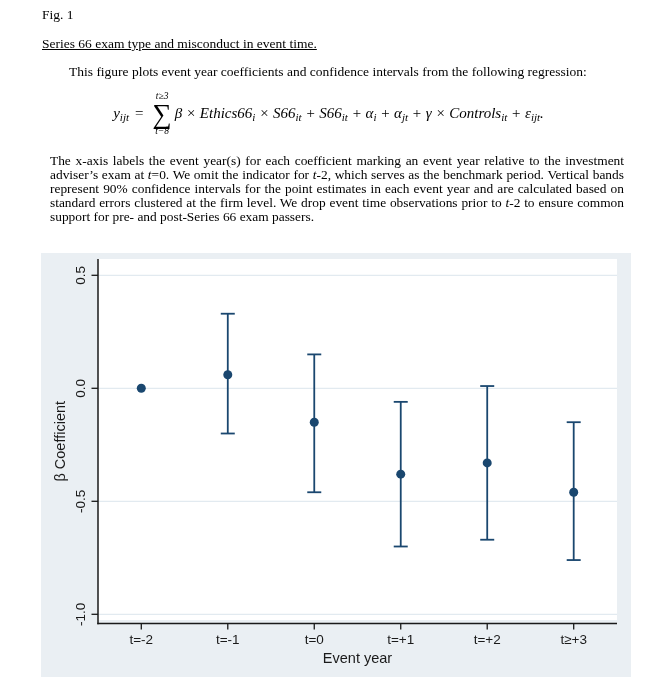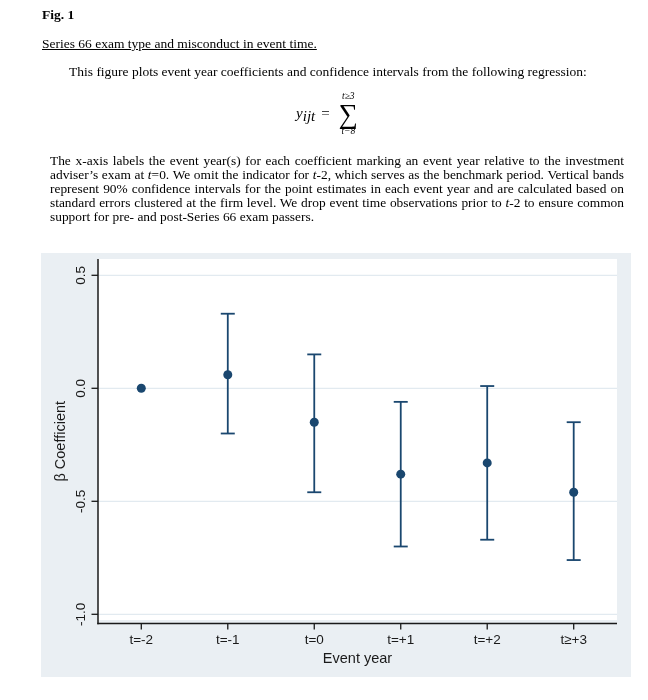--- a/index.html
+++ b/index.html
@@ -2,29 +2,29 @@
 <html><head>
 <meta charset="utf-8">
 <style>
   html,body{margin:0;padding:0;}
   body{
     width:648px;height:700px;background:#ffffff;position:relative;
     font-family:"Liberation Serif", serif;color:#000;
     overflow:hidden;
   }
   .abs{position:absolute;}
-  #fig-label{left:42px;top:7px;font-weight:bold;font-size:13.5px;}
+  #fig-label{left:42px;top:7px;font-weight:normal;font-size:13.5px;}
   #caption-title{left:42px;top:36px;font-size:13.5px;text-decoration:underline;}
   #caption-intro{left:42px;top:64px;font-size:13.5px;margin-left:27px;}
   #equation-wrap{
     left:42px;top:84px;width:573px;height:60px;
     display:flex;justify-content:center;align-items:center;
   }
   .equation{font-size:15px;font-style:italic;white-space:nowrap;display:flex;align-items:center;}
-  .equation sub{font-size:15px;font-style:italic;vertical-align:-3px;line-height:0;}
+  .equation sub{font-size:11px;font-style:italic;vertical-align:-3px;line-height:0;}
   .eq-equals{font-style:normal;margin:0 6px;}
   .sigma-block{display:inline-flex;flex-direction:column;align-items:center;margin:0 3px;}
   .sigma-limit{font-size:9.5px;line-height:1.1;font-style:italic;}
   .sigma{font-size:27px;line-height:0.9;font-style:normal;}
   #caption-body{
     left:42px;top:146px;width:574px;font-size:13.4px;line-height:14px;
     text-align:justify;margin:8px;
   }
   #chart{
     left:41px;top:253px;width:590px;height:424px;background:#eaeff3;
@@ -43,20 +43,21 @@
 
 <div class="abs" id="equation-wrap">
   <span class="equation">
     <span><i>y</i><sub>ijt</sub></span>
     <span class="eq-equals">=</span>
     <span class="sigma-block">
       <span class="sigma-limit">t≥3</span>
       <span class="sigma">∑</span>
       <span class="sigma-limit">t−8</span>
     </span>
+    <span id="eq-terms"><i>β × Ethics66</i><sub>i</sub><i> × S66</i><sub>it</sub><i> + S66</i><sub>it</sub><i> + α</i><sub>i</sub><i> + α</i><sub>jt</sub><i> + γ × Controls</i><sub>it</sub><i> + ε</i><sub>ijt</sub><i>.</i></span>
   </span>
 </div>
 
 <p class="abs" id="caption-body"><span>The x-axis labels the event year(s) for each coefficient marking an event year relative to the investment adviser’s exam at </span><i>t</i><span>=0. We omit the indicator for </span><i>t</i><span>-2, which serves as the benchmark period. Vertical bands represent 90% confidence intervals for the point estimates in each event year and are calculated based on standard errors clustered at the firm level. We drop event time observations prior to </span><i>t</i><span>-2 to ensure common support for pre- and post-Series 66 exam passers.</span></p>
 
 <div class="abs" id="chart">
   <svg id="chart-svg" width="590" height="424" viewBox="0 0 590 424">
       <rect x="57" y="6" width="519" height="361" fill="#ffffff"></rect>
       <line x1="57" x2="576" y1="22.30000000000001" y2="22.30000000000001" stroke="#e2eaf0" stroke-width="1.2"></line>
       <line x1="57" x2="576" y1="135.3" y2="135.3" stroke="#e2eaf0" stroke-width="1.2"></line>

